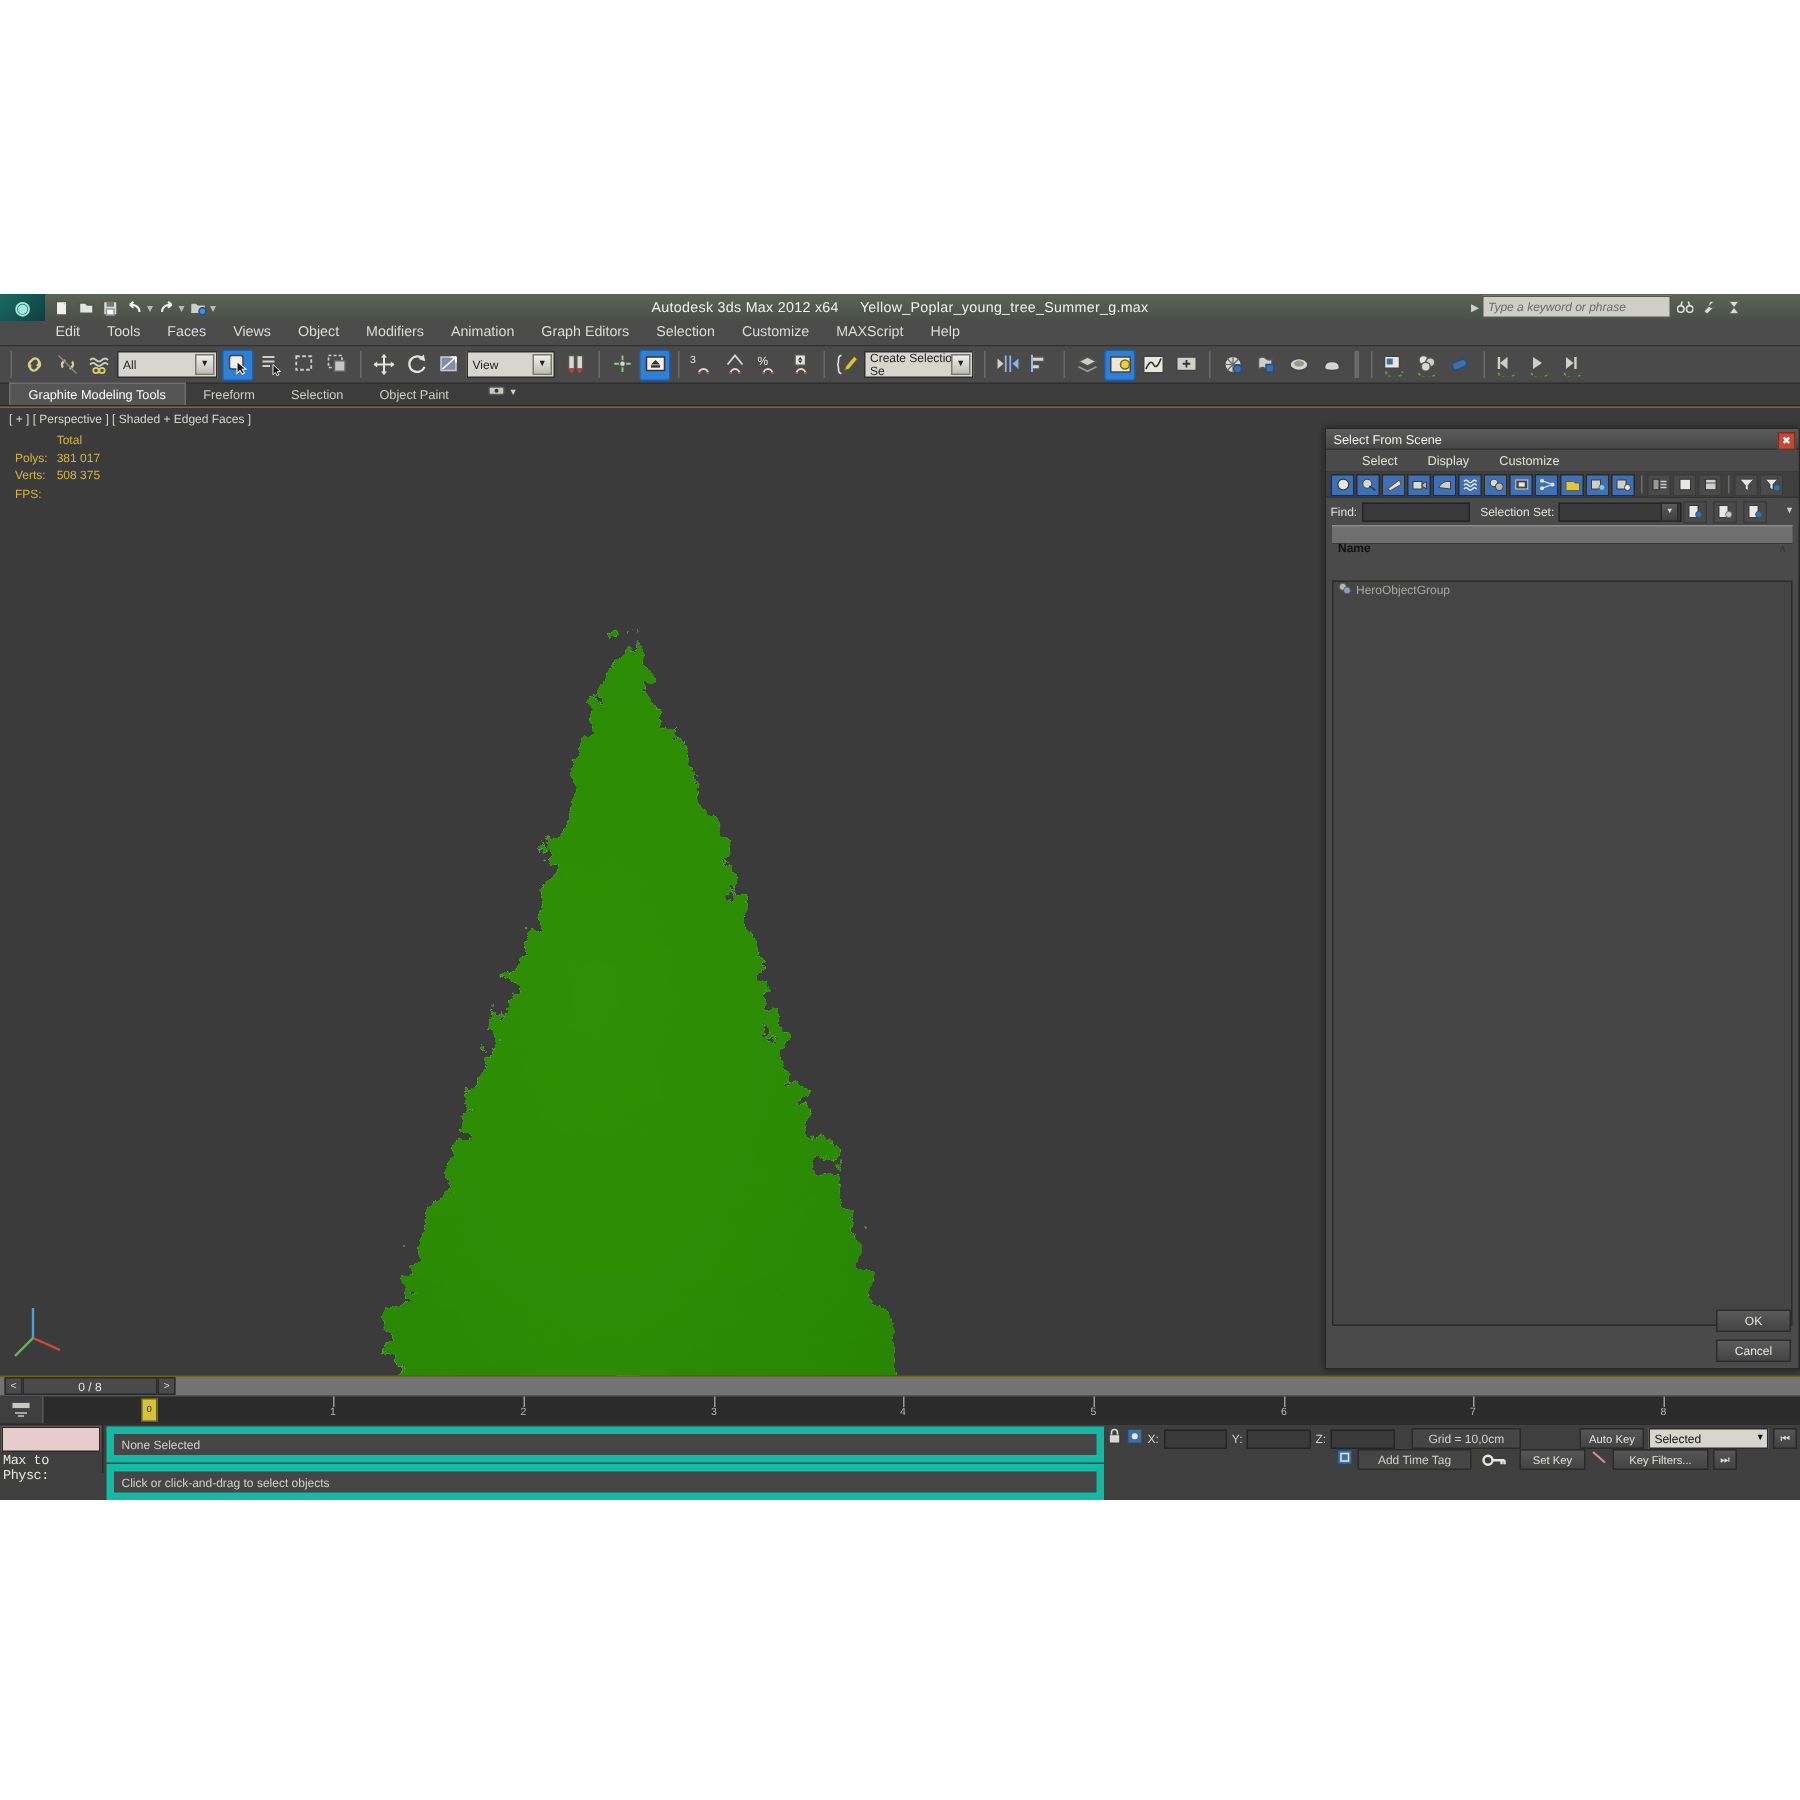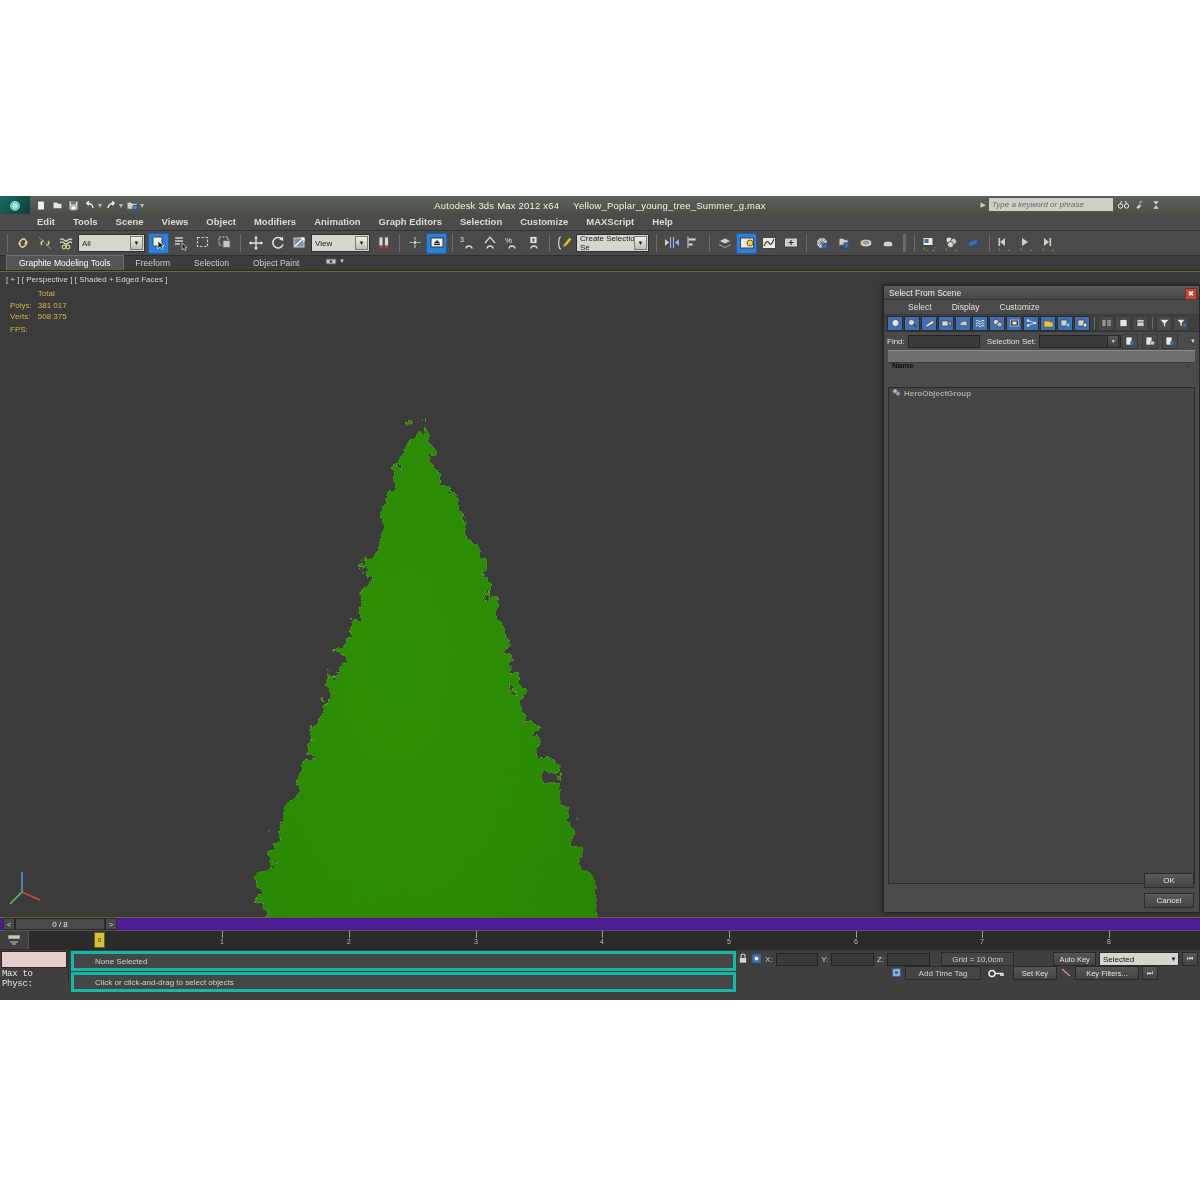--- a/index.html
+++ b/index.html
@@ -13,21 +13,21 @@
   .qbtn{width:15px;height:15px;display:flex;align-items:center;justify-content:center;font-size:10px;color:#e8e8e0;}
   .qsep{color:#b9bbb2;font-size:8px;}
   .apptitle{position:absolute;left:0;right:0;text-align:center;font-size:9.5px;color:#f2f2ea;letter-spacing:.2px;pointer-events:none;}
   .searchwrap{position:absolute;right:38px;top:1px;display:flex;align-items:center;}
   .searchcaret{color:#cfd2c8;font-size:7px;margin-right:2px;}
   .searchbox{width:118px;height:13px;background:#cfcfc8;border:1px solid #55584f;font-size:8px;color:#6a6a64;font-style:italic;padding:0 3px;line-height:13px;}
   .tbicon{width:13px;height:13px;margin-left:3px;display:flex;align-items:center;justify-content:center;color:#e4e4dc;font-size:9px;}
 
   
   .menubar{height:16px;background:#4b4b4b;display:flex;align-items:center;padding-left:28px;border-bottom:1px solid #333;}
-  .menuitem{font-size:9.5px;color:#dcdcd4;padding:0 9px;line-height:16px;cursor:default;font-weight:bold;}
+  .menuitem{font-size:9.5px;color:#dcdcd4;padding:0 9px;line-height:16px;cursor:default;}
 
   
   .maintb{height:24px;background:#4a4a4a;display:flex;align-items:center;padding-left:3px;border-bottom:1px solid #2e2e2e;}
   .tbsep{width:1px;height:18px;background:#6a6a6a;margin:0 4px;}
   .tbsep2{width:3px;}
   .tool{width:19px;height:19px;margin-right:1px;display:flex;align-items:center;justify-content:center;position:relative;border:1px solid transparent;border-radius:2px;}
   .tool.on{background:#2f7fd4;border-color:#1c5fa8;}
   .tool svg{display:block;}
   .combo{height:16px;background:#d6d6ce;border:1px solid #2f2f2f;display:flex;align-items:center;font-size:8px;color:#222;padding-left:3px;margin-right:3px;position:relative;}
   .combo .arw{position:absolute;right:1px;top:1px;width:11px;height:12px;background:linear-gradient(#f0f0ea,#bdbdb5);border:1px solid #7a7a72;display:flex;align-items:center;justify-content:center;font-size:6px;color:#222;}
@@ -58,42 +58,42 @@
   .dlgmenu div{font-size:8.5px;color:#e2e2da;padding:0 10px;}
   .dlgtb{height:16px;background:#3f3f3f;display:flex;align-items:center;padding:0 3px;border-bottom:1px solid #333;}
   .dt{width:14px;height:13px;margin-right:1px;border:1px solid #2a2a2a;display:flex;align-items:center;justify-content:center;background:#3f6fb5;}
   .dt.plain{background:#4a4a4a;border-color:#3a3a3a;}
   .dtsep{width:1px;height:12px;background:#6a6a6a;margin:0 3px;}
   .findrow{height:14px;background:#4a4a4a;display:flex;align-items:center;padding:2px 3px;gap:3px;}
   .findrow label{font-size:8px;color:#e2e2da;}
   .fld{background:#3a3a3a;border:1px solid #242424;height:11px;}
   .colhdr{height:11px;background:#6f6f6f;border-top:1px solid #8a8a8a;border-bottom:1px solid #3a3a3a;display:flex;align-items:center;padding-left:4px;position:relative;}
   .colhdr span{font-size:8px;color:#111;font-weight:bold;margin-top:18px;}
-  .listarea{position:absolute;left:4px;top:101px;right:4px;bottom:28px;background:#454545;border:1px solid #2b2b2b;overflow:hidden;font-weight:bold;}
+  .listarea{position:absolute;left:4px;top:101px;right:4px;bottom:28px;background:#454545;border:1px solid #2b2b2b;overflow:hidden;}
   .litem{height:11px;display:flex;align-items:center;padding-left:3px;gap:3px;}
   .litem span{font-size:8px;color:#a8a8a0;}
   .dlgbtns{position:absolute;right:5px;bottom:4px;display:flex;gap:5px;flex-direction:column;}
   .dbtn{width:48px;height:13px;background:linear-gradient(#5a5a5a,#444);border:1px solid #2c2c2c;color:#e8e8e0;font-size:8px;display:flex;align-items:center;justify-content:center;}
 
   
-  .trackrow{height:12px;background:#4c1d95;display:flex;align-items:flex-end;border-top:1px solid #6a6226;}
+  .trackrow{height:12px;background:#737373;display:flex;align-items:flex-end;border-top:1px solid #6a6226;}
   .arwbtn{width:10px;height:10px;background:#4a4a4a;border:1px solid #2a2a2a;color:#ddd;font-size:7px;display:flex;align-items:center;justify-content:center;}
   .framefld{width:88px;height:10px;background:#4a4a4a;border:1px solid #2a2a2a;color:#e6e6de;font-size:8px;display:flex;align-items:center;justify-content:center;}
   .ruler{height:18px;background:#2b2b2b;position:relative;border-top:1px solid #555;}
   .rulerbtn{position:absolute;left:0;top:0;width:28px;height:18px;background:#3f3f3f;border-right:1px solid #555;display:flex;align-items:center;justify-content:center;}
   .tick{position:absolute;top:0;width:1px;height:7px;background:#9a9a92;}
   .ticklbl{position:absolute;top:7px;font-size:7px;color:#b9b9b1;transform:translateX(-50%);}
   .playhead{position:absolute;top:1px;width:9px;height:14px;background:#d6c13a;border:1px solid #6a5f14;display:flex;align-items:center;justify-content:center;font-size:6px;color:#2a2a10;}
 
   .statusarea{height:32px;background:#3f3f3f;display:flex;border-top:1px solid #2b2b2b;position:relative;}
   .lockbox{width:68px;border-right:1px solid #2b2b2b;}
   .lockswatch{height:15px;background:#e6cccc;border:1px solid #2a2a2a;margin:1px;}
   .maxphys{font-size:9px;color:#e8e8e0;font-family:"Liberation Mono",monospace;padding-left:2px;letter-spacing:-.3px;}
   .msgcol{flex:1;}
-  .msg{height:14px;background:#454545;border:3px solid #14b8a6;margin:1px 2px;display:flex;align-items:center;padding-left:21px;font-size:8px;color:#d2d2ca;}
+  .msg{height:14px;background:#454545;border:5px solid #14b8a6;margin:1px 2px;display:flex;align-items:center;padding-left:5px;font-size:8px;color:#d2d2ca;}
   .coordrow{display:flex;align-items:center;gap:3px;}
   .cfld{width:42px;height:11px;background:#3a3a3a;border:1px solid #242424;}
   .clabel{font-size:8px;color:#d2d2ca;}
   .gridbox{width:74px;height:12px;background:#454545;border:1px solid #2b2b2b;display:flex;align-items:center;justify-content:center;font-size:8px;color:#d2d2ca;}
   .keybtn{width:42px;height:12px;background:linear-gradient(#565656,#434343);border:1px solid #2a2a2a;display:flex;align-items:center;justify-content:center;font-size:7.5px;color:#e4e4dc;}
   .keyfilt{width:62px;height:12px;background:linear-gradient(#565656,#434343);border:1px solid #2a2a2a;display:flex;align-items:center;justify-content:center;font-size:7.5px;color:#e4e4dc;}
   .selcombo{width:78px;height:12px;background:#d6d6ce;border:1px solid #2a2a2a;font-size:8px;color:#111;display:flex;align-items:center;padding-left:3px;position:relative;}
   .navbtn{width:14px;height:12px;background:linear-gradient(#565656,#434343);border:1px solid #2a2a2a;display:flex;align-items:center;justify-content:center;font-size:7px;color:#e4e4dc;}
 </style>
 </head>
@@ -166,21 +166,21 @@
         <svg width="10" height="10" viewBox="0 0 10 10">
             <path d="M2 1h6l-3 4 3 4H2l3-4z" fill="#dcdcd4" stroke="#666" stroke-width=".6"></path>
           </svg>
       </div>
     </div>
   </div>
 
   <div class="menubar">
     <div class="menuitem">Edit</div>
     <div class="menuitem">Tools</div>
-    <div class="menuitem">Scene</div>
+    <div class="menuitem">Faces</div>
     <div class="menuitem">Views</div>
     <div class="menuitem">Object</div>
     <div class="menuitem">Modifiers</div>
     <div class="menuitem">Animation</div>
     <div class="menuitem">Graph Editors</div>
     <div class="menuitem">Selection</div>
     <div class="menuitem">Customize</div>
     <div class="menuitem">MAXScript</div>
     <div class="menuitem">Help</div>
   </div>

